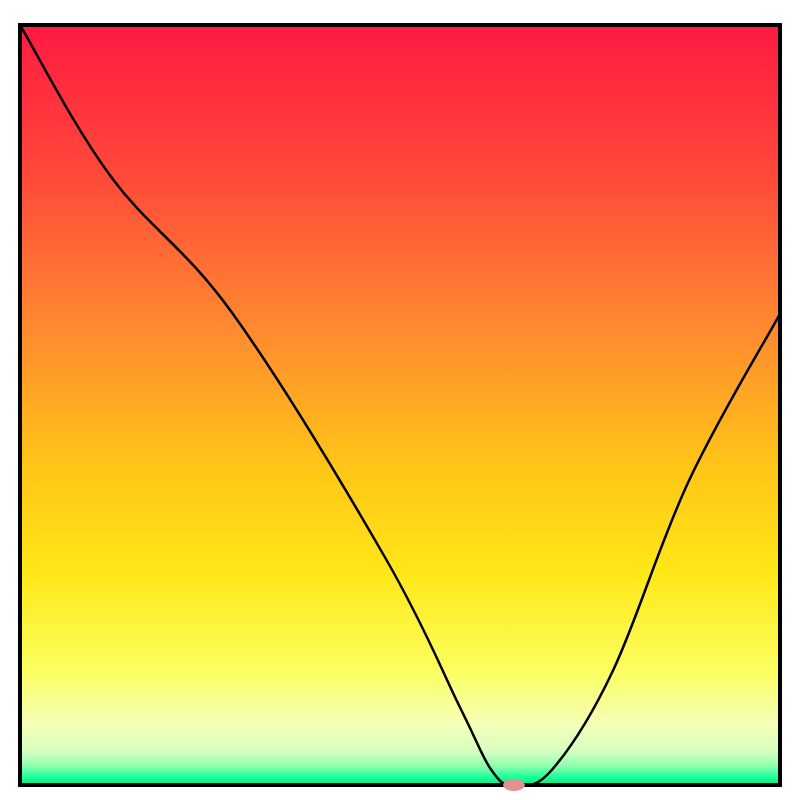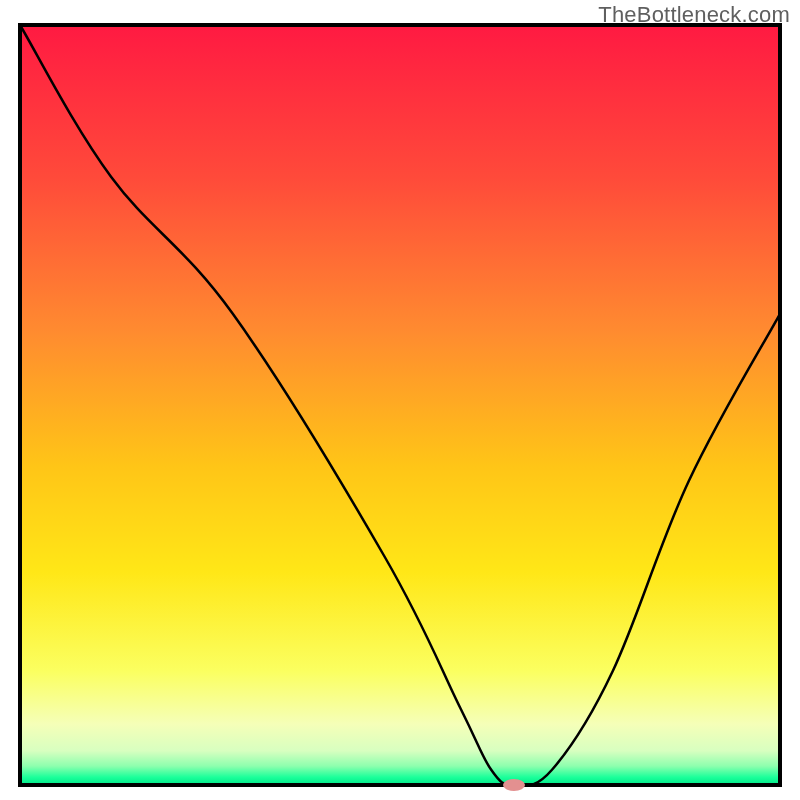--- a/index.html
+++ b/index.html
@@ -27,21 +27,20 @@
     letter-spacing: 0.2px;
   }
   svg {
     display: block;
   }
 </style>
 </head>
 <body>
 
 <div class="chart-container">
-  <div class="watermark">TheBottleneck.com</div>
   <svg id="chart-svg" width="800" height="800" viewBox="0 0 800 800">
     <defs>
       <linearGradient id="bg-grad" x1="0" y1="0" x2="0" y2="1">
           <stop offset="0%" stop-color="#ff1a42"></stop>
           <stop offset="20%" stop-color="#ff4a3a"></stop>
           <stop offset="40%" stop-color="#ff8a30"></stop>
           <stop offset="57.99999999999999%" stop-color="#ffc517"></stop>
           <stop offset="72%" stop-color="#ffe717"></stop>
           <stop offset="85%" stop-color="#fbff60"></stop>
           <stop offset="92%" stop-color="#f5ffb8"></stop>

